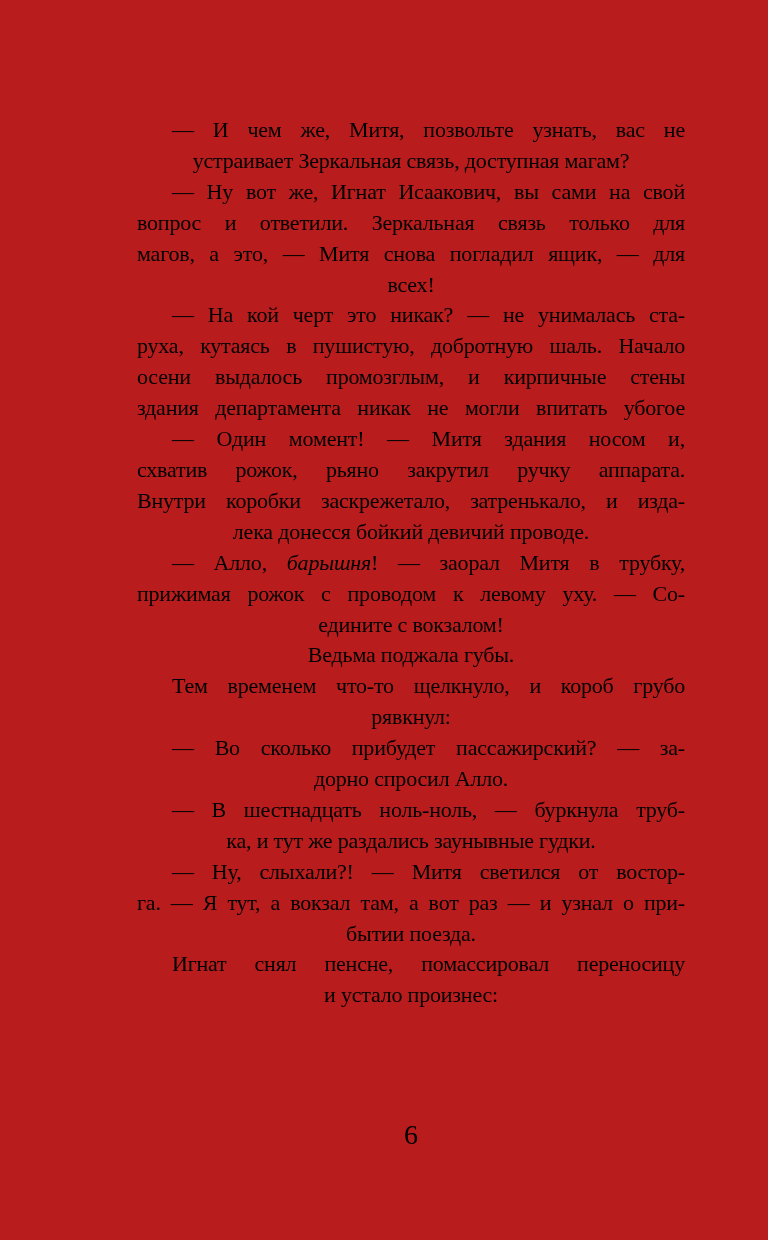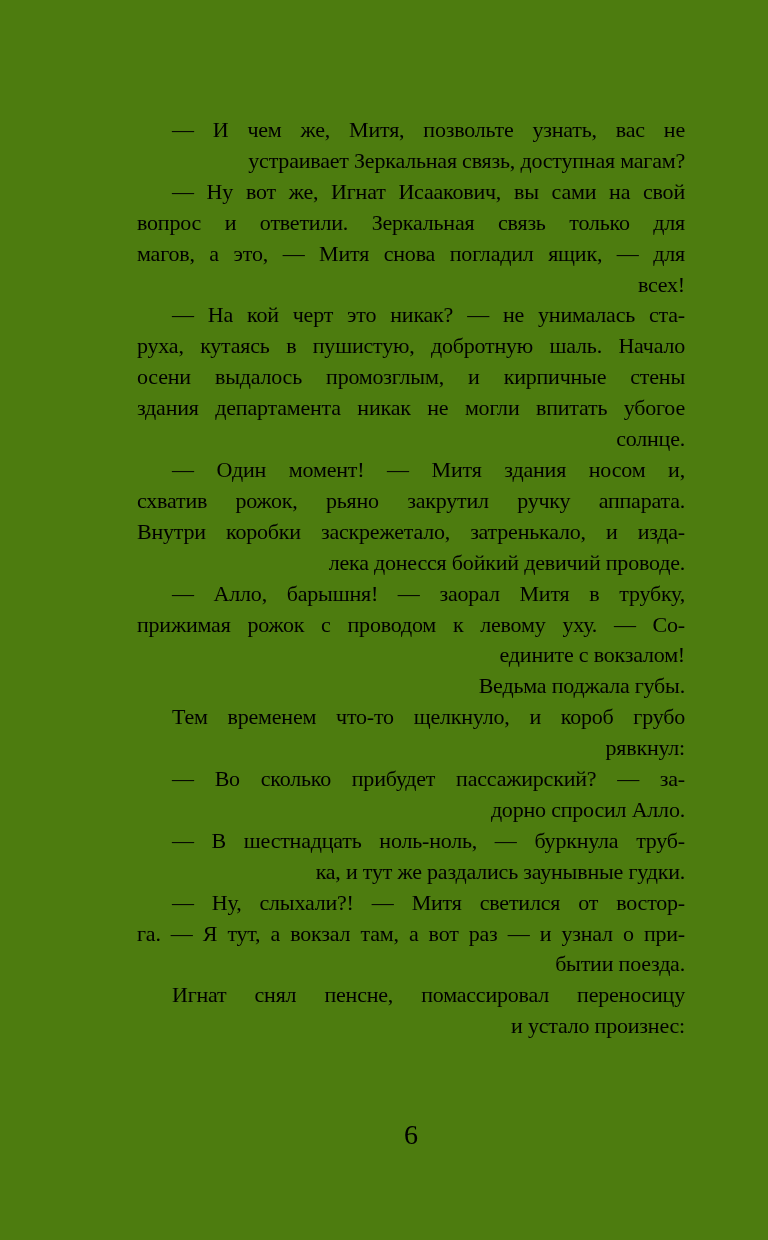--- a/index.html
+++ b/index.html
@@ -11,43 +11,44 @@
     width: 768px;
     height: 1240px;
     overflow: hidden;
     font-family: "Liberation Serif", "DejaVu Serif", serif;
     color: #000000;
   }
   .page {
     position: relative;
     width: 768px;
     height: 1240px;
-    background: #4d7c0f;
+    background: #b91c1c;
   }
   .text-block {
     position: absolute;
     left: 137px;
     top: 115px;
     width: 548px;
   }
   .line {
     font-size: 22px;
     line-height: 30.9px;
     letter-spacing: -0.2px;
-    text-align: right;
+    text-align: center;
     white-space: normal;
   }
   .line.just {
     text-align: justify;
     text-align-last: justify;
   }
   .line.indent {
     padding-left: 35px;
   }
   .it {
+    font-style: italic;
   }
   .page-number {
     position: absolute;
     left: 137px;
     top: 1118px;
     width: 548px;
     text-align: center;
     font-size: 28px;
     line-height: 34px;
   }
@@ -60,21 +61,20 @@
       <div class="line indent just"><span>— И чем же, Митя, позвольте узнать, вас не</span></div>
       <div class="line"><span>устраивает Зеркальная связь, доступная магам?</span></div>
       <div class="line indent just"><span>— Ну вот же, Игнат Исаакович, вы сами на свой</span></div>
       <div class="line just"><span>вопрос и ответили. Зеркальная связь только для</span></div>
       <div class="line just"><span>магов, а это, — Митя снова погладил ящик, — для</span></div>
       <div class="line"><span>всех!</span></div>
       <div class="line indent just"><span>— На кой черт это никак? — не унималась ста-</span></div>
       <div class="line just"><span>руха, кутаясь в пушистую, добротную шаль. Начало</span></div>
       <div class="line just"><span>осени выдалось промозглым, и кирпичные стены</span></div>
       <div class="line just"><span>здания департамента никак не могли впитать убогое</span></div>
-      <div class="line"><span>солнце.</span></div>
       <div class="line indent just"><span>— Один момент! — Митя здания носом и,</span></div>
       <div class="line just"><span>схватив рожок, рьяно закрутил ручку аппарата.</span></div>
       <div class="line just"><span>Внутри коробки заскрежетало, затренькало, и изда-</span></div>
       <div class="line"><span>лека донесся бойкий девичий проводе.</span></div>
       <div class="line indent just"><span>— Алло, </span><span class="it">барышня</span><span>! — заорал Митя в трубку,</span></div>
       <div class="line just"><span>прижимая рожок с проводом к левому уху. — Со-</span></div>
       <div class="line"><span>едините с вокзалом!</span></div>
       <div class="line"><span>Ведьма поджала губы.</span></div>
       <div class="line indent just"><span>Тем временем что-то щелкнуло, и короб грубо</span></div>
       <div class="line"><span>рявкнул:</span></div>

